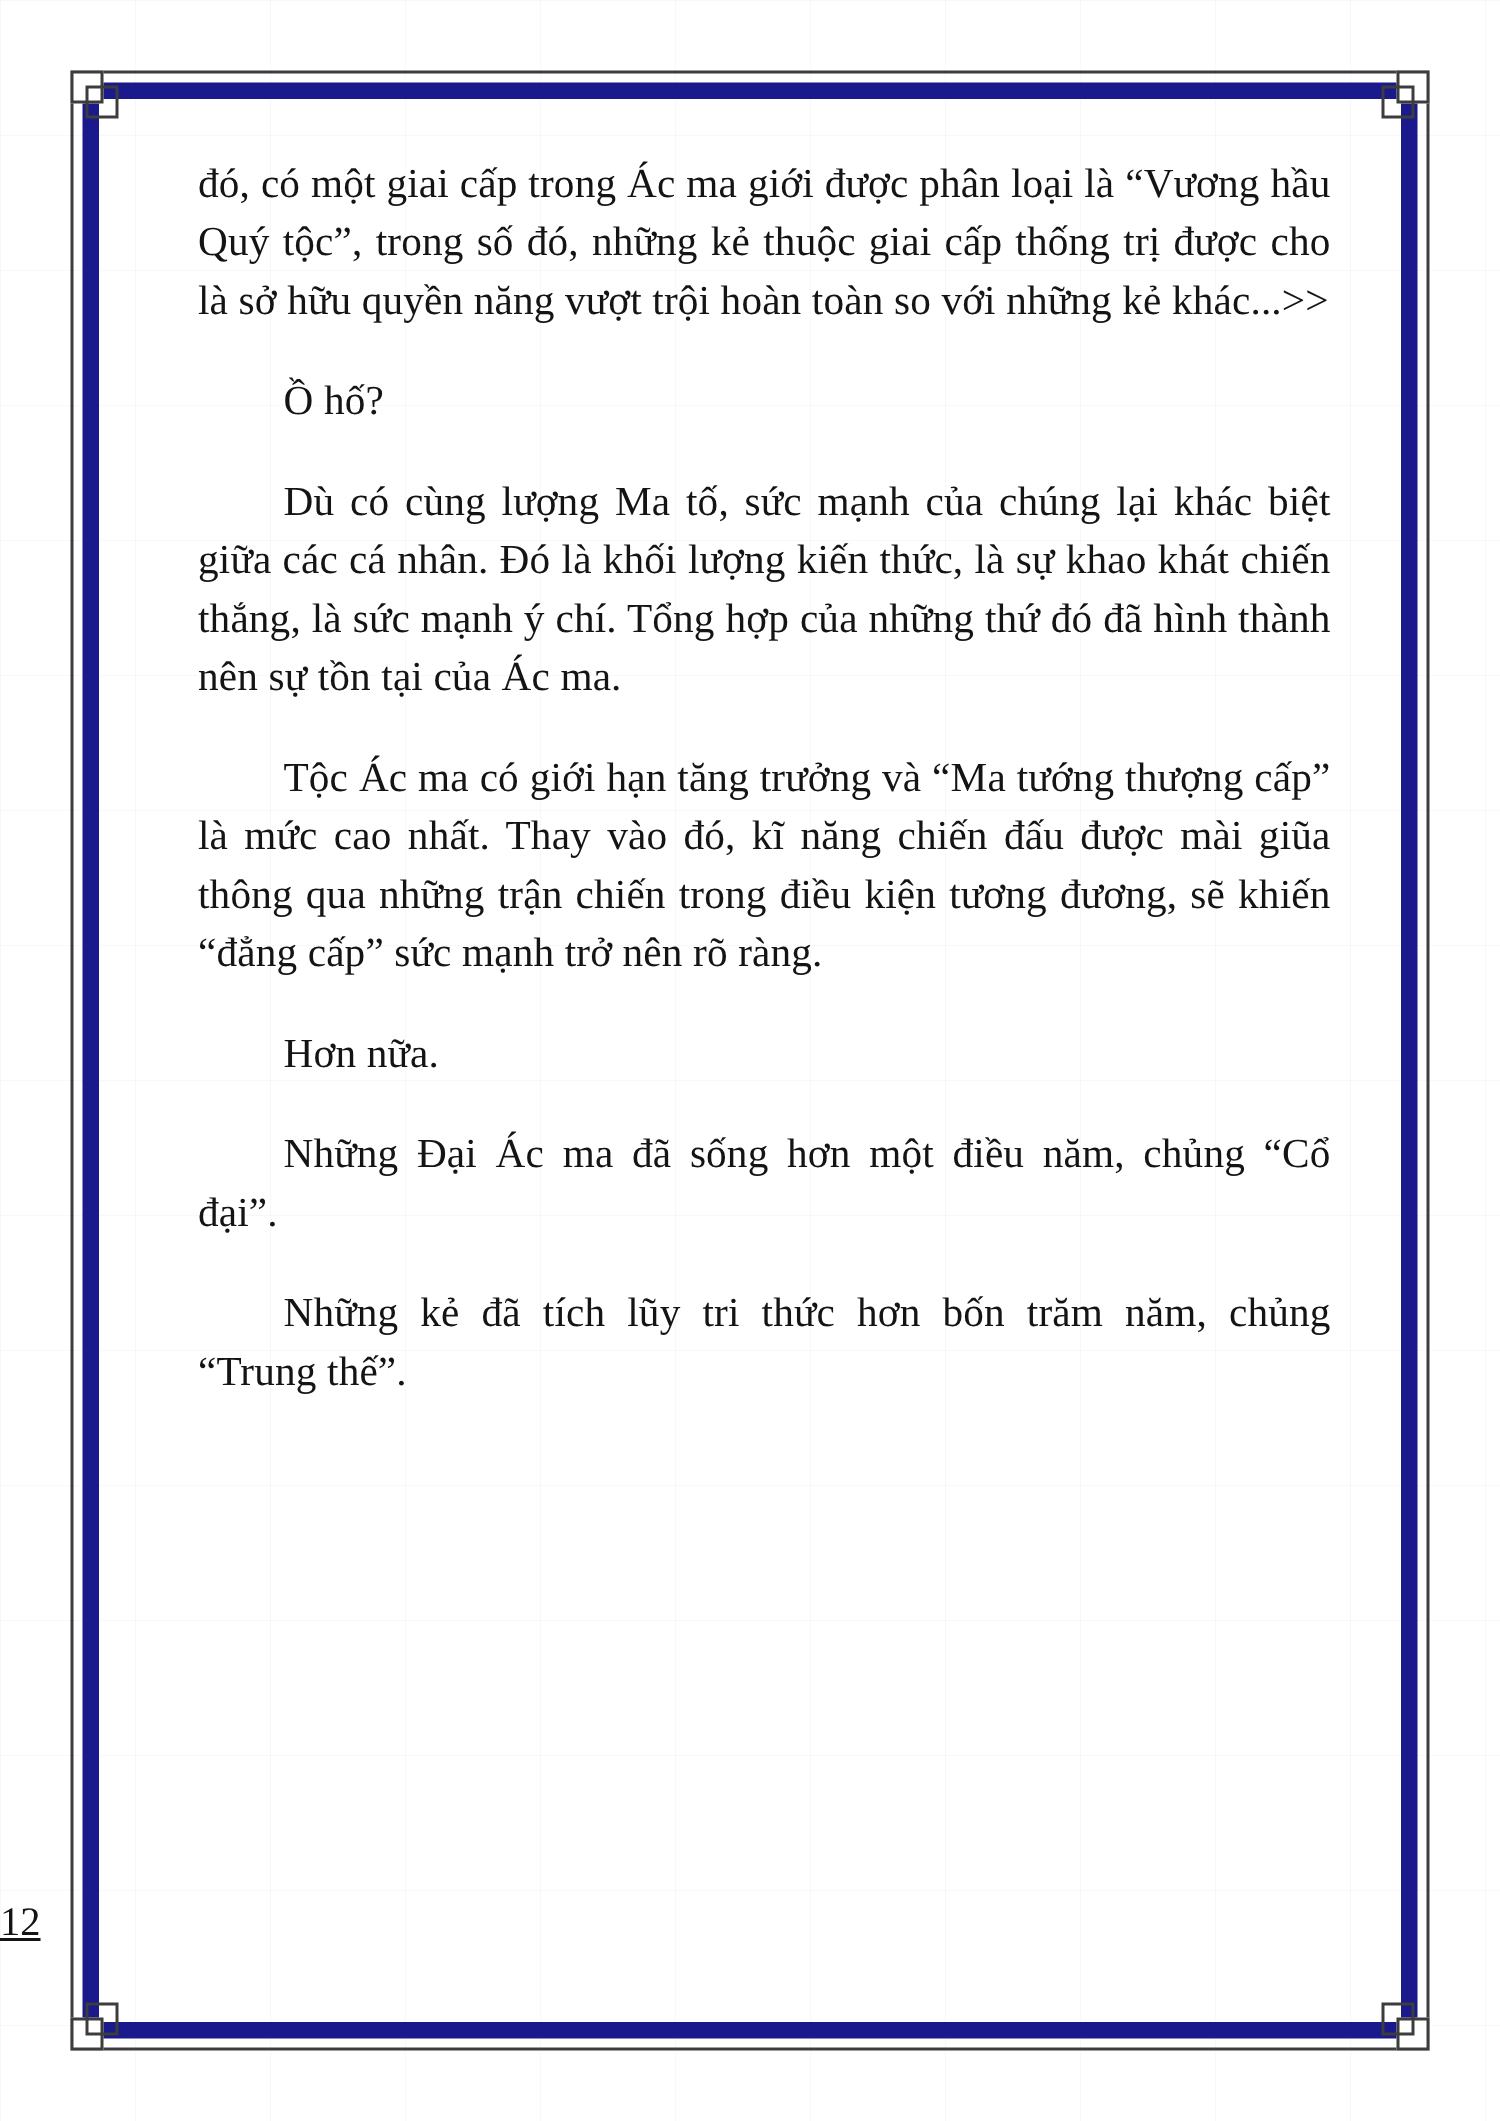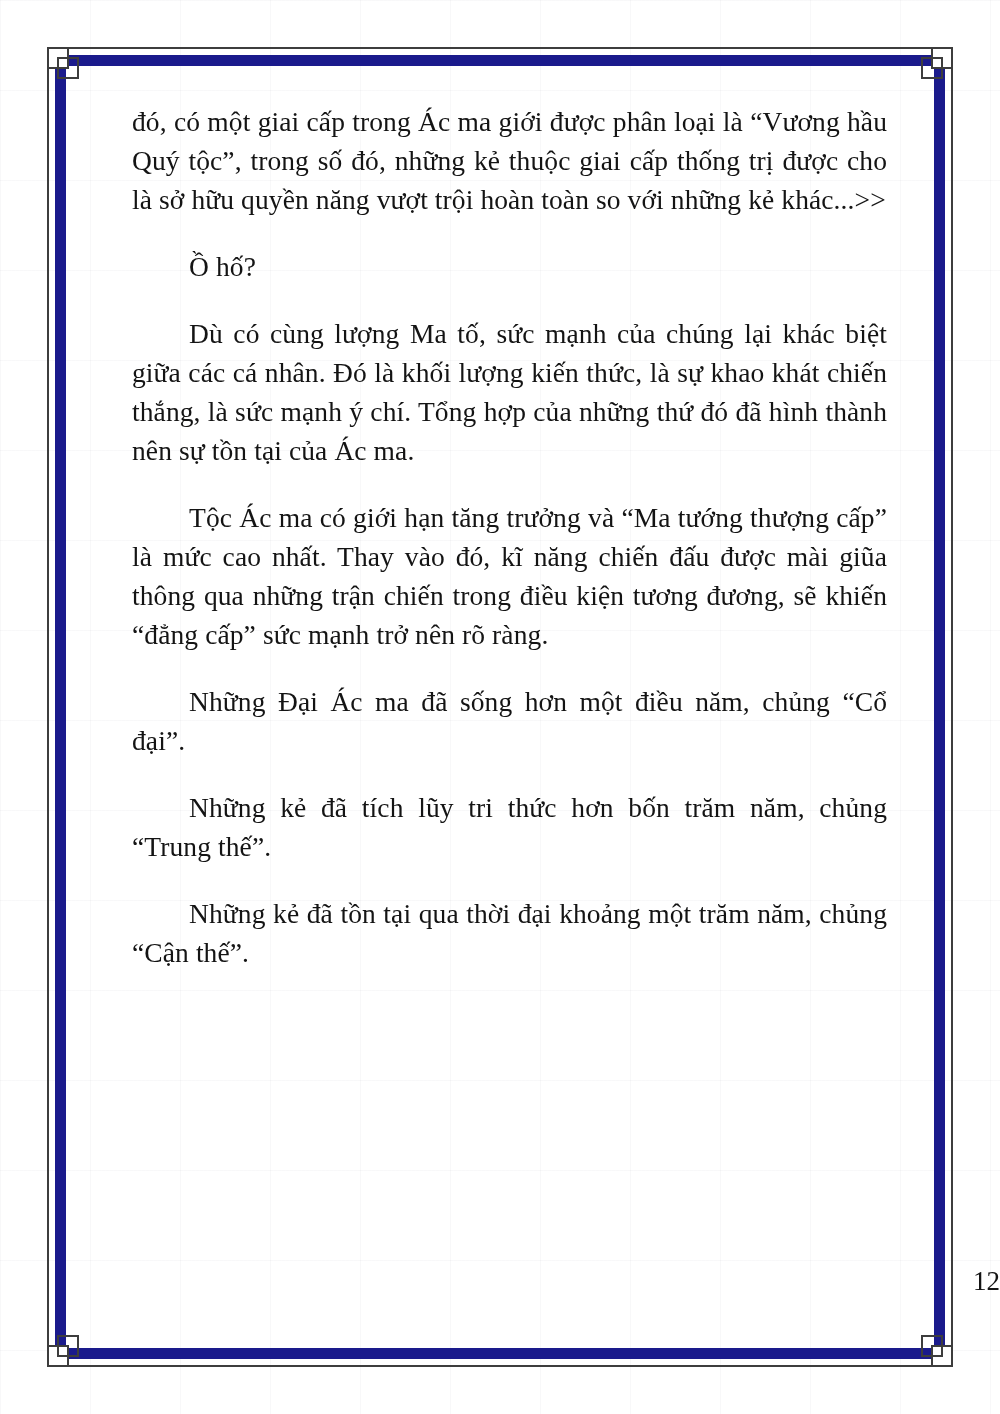--- a/index.html
+++ b/index.html
@@ -77,24 +77,25 @@
     text-indent: 57px;
     letter-spacing: 0.1px;
   }
   .content p.continuation { text-indent: 0; }
 
   .page-number {
     position: absolute;
     left: 0;
     right: 0;
     top: 1262px;
-    text-align: right;
+    text-align: left;
     font-size: 27px;
     line-height: 39px;
     z-index: 3;
+    text-decoration: underline;
   }
 </style>
 </head>
 <body>
 
 <div class="page" style="--band: #1a1a8c; --line: #3d3d3d;">
 
   <div class="frame-outer"></div>
   <div class="frame-band"></div>
 
@@ -113,20 +114,20 @@
   <div class="corner br">
     <span class="sq sq-a"></span>
     <span class="sq sq-b"></span>
   </div>
 
   <div class="content">
     <p class="continuation">đó, có một giai cấp trong Ác ma giới được phân loại là “Vương hầu Quý tộc”, trong số đó, những kẻ thuộc giai cấp thống trị được cho là sở hữu quyền năng vượt trội hoàn toàn so với những kẻ khác...&gt;&gt;</p>
     <p>Ồ hố?</p>
     <p>Dù có cùng lượng Ma tố, sức mạnh của chúng lại khác biệt giữa các cá nhân. Đó là khối lượng kiến thức, là sự khao khát chiến thắng, là sức mạnh ý chí. Tổng hợp của những thứ đó đã hình thành nên sự tồn tại của Ác ma.</p>
     <p>Tộc Ác ma có giới hạn tăng trưởng và “Ma tướng thượng cấp” là mức cao nhất. Thay vào đó, kĩ năng chiến đấu được mài giũa thông qua những trận chiến trong điều kiện tương đương, sẽ khiến “đẳng cấp” sức mạnh trở nên rõ ràng.</p>
+    <p>Hơn nữa.</p>
     <p>Những Đại Ác ma đã sống hơn một điều năm, chủng “Cổ đại”.</p>
     <p>Những kẻ đã tích lũy tri thức hơn bốn trăm năm, chủng “Trung thế”.</p>
-    <p>Những kẻ đã tồn tại qua thời đại khoảng một trăm năm, chủng “Cận thế”.</p>
   </div>
 
   <div class="page-number">12</div>
 
 </div>
 
 </body></html>

